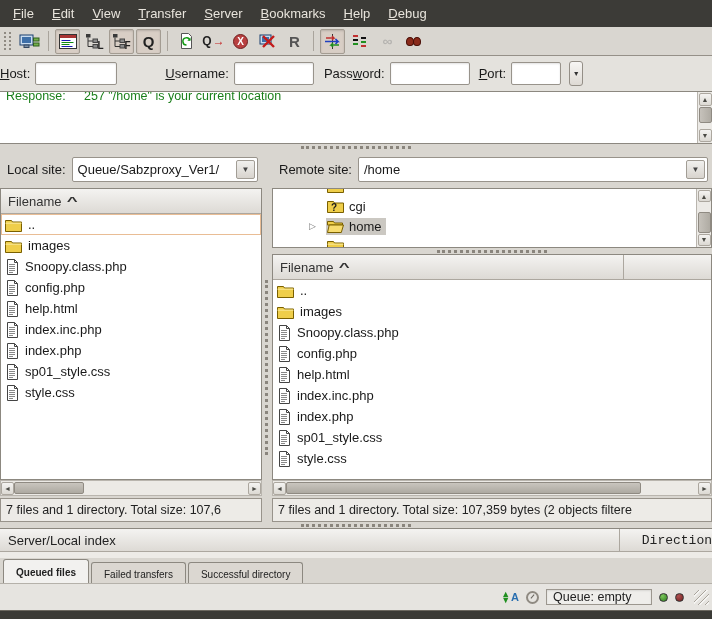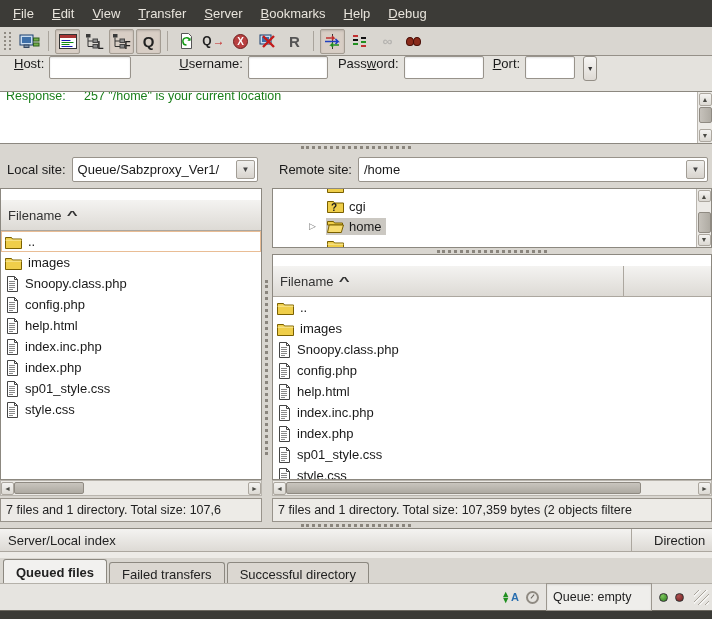--- a/index.html
+++ b/index.html
@@ -29,21 +29,21 @@
      linear-gradient(#111,#111) 0 5px/5px 2px no-repeat,
      linear-gradient(#209020,#209020) 0 9px/5px 2px no-repeat,
      linear-gradient(#111,#111) 8px 3px/5px 2px no-repeat,
      linear-gradient(#209020,#209020) 8px 7px/5px 2px no-repeat,
      linear-gradient(#C03030,#C03030) 8px 11px/5px 2px no-repeat;}
   .icon-link{color:#8F8A82;font-size:14px;font-weight:bold;letter-spacing:-2px;}
   .icon-binoc{display:flex;}
   .icon-binoc i{width:8px;height:9px;border-radius:50% 50% 45% 45%;background:#8A2A1A;border:1px solid #4A1008;}
   .icon-binoc i+i{margin-left:-1px;}
   
-  .quickbar{height:35px;background:#E4E2DD;display:flex;align-items:flex-start;padding-left:14px;white-space:nowrap;}
+  .quickbar{height:35px;background:#E4E2DD;display:flex;align-items:center;padding-left:0;white-space:nowrap;}
   .quickbar label{margin-right:5px;}
   .qc-input{height:23px;background:#fff;border:1px solid #98938B;border-radius:2px;box-shadow:inset 0 1px 2px rgba(0,0,0,.12);}
   .in-host{width:82px;margin-right:48px;}
   .in-user{width:80px;margin-right:10px;}
   .in-pass{width:80px;margin-right:9px;}
   .in-port{width:50px;margin-right:8px;}
   .qc-btn{height:25px;padding:0 10px;background:linear-gradient(#F7F6F4,#DEDAD4);border:1px solid #948F87;border-radius:3px;font-size:13px;display:flex;align-items:center;box-shadow:0 0 0 2px rgba(243,177,110,.75);margin-right:3px;}
   .qc-arrow{width:14px;height:25px;background:linear-gradient(#F7F6F4,#DEDAD4);border:1px solid #948F87;border-radius:3px;display:flex;align-items:center;justify-content:center;font-size:7px;color:#333;}
   
   .log{height:53px;background:#fff;border-top:1px solid #8C8880;border-bottom:1px solid #8C8880;overflow:hidden;position:relative;padding-left:6px;font-size:12.5px;}
@@ -61,21 +61,21 @@
   .vsash::after{content:"";position:absolute;top:130px;left:3px;height:175px;border-left:3px dotted #8A857D;}
   
   .main{height:372px;display:flex;}
   .pane-left{width:262px;display:flex;flex-direction:column;}
   .pane-right{flex:1;display:flex;flex-direction:column;min-width:0;}
   .site-row{height:38px;display:flex;align-items:center;padding:0 4px 0 7px;}
   .site-row label{margin-right:6px;white-space:nowrap;}
   .combo{flex:1;height:25px;background:#fff;border:1px solid #98938B;border-radius:2px;display:flex;align-items:center;padding-left:5px;position:relative;overflow:hidden;white-space:nowrap;}
   .combo-btn{position:absolute;right:2px;top:2px;width:19px;height:19px;background:linear-gradient(#F1F0EE,#D8D4CE);border:1px solid #A29D95;border-radius:2px;display:flex;align-items:center;justify-content:center;font-size:8px;color:#444;}
   .file-list{flex:1;border:1px solid #8C8880;background:#fff;overflow:hidden;display:flex;flex-direction:column;min-height:0;}
-  .list-header{height:31px;flex:none;background:linear-gradient(#F4F3F1,#DDDAD5);border-bottom:1px solid #ACA79F;display:flex;align-items:center;font-size:13px;color:#333;margin-top:11px;}
+  .list-header{height:25px;flex:none;background:linear-gradient(#F4F3F1,#DDDAD5);border-bottom:1px solid #ACA79F;display:flex;align-items:center;font-size:13px;color:#333;}
   .hdr-cell{display:flex;align-items:center;gap:8px;padding-left:7px;height:100%;}
   .hdr-main{width:351px;border-right:1px solid #ACA79F;}
   .hdr-full{flex:1;}
   .hdr-rest{flex:1;height:100%;}
   .sort{transform:scaleX(1.7);font-weight:bold;font-size:11px;color:#333;}
   .file-row{height:21px;display:flex;align-items:center;padding-left:4px;gap:6px;white-space:nowrap;flex:none;}
   .file-row.focused{outline:1px solid #E9BD95;outline-offset:-1px;}
   .file-row svg{flex:none;}
   
   .tree{height:60px;background:#fff;border:1px solid #8C8880;overflow:hidden;position:relative;}
@@ -86,28 +86,28 @@
   .tree-row.selected .tree-lab{background:#CBC8C2;}
   .tree-sash{height:6px;position:relative;}
   .tree-sash::after{content:"";position:absolute;left:50%;top:2px;width:110px;margin-left:-55px;border-top:3px dotted #8A857D;}
   
   .hscroll{height:16px;flex:none;background:#ECEAE6;border:1px solid #B9B5AE;display:flex;align-items:center;}
   .hthumb{height:12px;background:linear-gradient(#C9C5BE,#ADA9A1);border:1px solid #8F8A82;border-radius:2px;}
   .pane-status{height:24px;margin-top:2px;flex:none;border:1px solid #98938B;background:#EDEBE7;display:flex;align-items:center;padding:0 5px;font-size:12.5px;overflow:hidden;white-space:nowrap;color:#222;}
   
   .qheader{height:24px;background:linear-gradient(#F4F3F1,#DDDAD5);border-top:1px solid #8C8880;border-bottom:1px solid #ACA79F;display:flex;align-items:center;font-size:13px;color:#222;overflow:hidden;}
   .qh-left{width:632px;padding-left:8px;border-right:1px solid #ACA79F;height:100%;display:flex;align-items:center;}
-  .qh-right{flex:1;padding-left:22px;white-space:nowrap;}
+  .qh-right{flex:1;padding-left:22px;white-space:nowrap;font-family:Liberation Mono, monospace;}
   .qlist{height:6px;background:#EDEBE7;}
   .tabs{height:25px;background:#D9D6D0;display:flex;align-items:flex-end;padding-left:3px;gap:2px;}
-  .tab{height:21px;padding:2px 12px 0;background:#DBD7D1;border:1px solid #8C8880;border-bottom:none;border-radius:3px 3px 0 0;font-size:13px;color:#222;display:flex;align-items:center;}
+  .tab{height:21px;padding:2px 12px 0;background:#DBD7D1;border:1px solid #8C8880;border-bottom:none;border-radius:3px 3px 0 0;font-size:10px;color:#222;display:flex;align-items:center;}
   .tab.active{height:24px;background:#F2F1EF;font-weight:bold;}
   
   .statusbar{height:27px;background:#E6E4E0;border-top:1px solid #B5B1AA;display:flex;align-items:center;justify-content:flex-end;padding-right:3px;gap:7px;}
-  .queue-box{width:106px;height:28px;border:1px solid #9C978F;background:#EFEEEB;box-shadow:inset 0 1px 2px rgba(0,0,0,.1);display:flex;align-items:center;padding-left:6px;font-size:12.5px;color:#222;}
+  .queue-box{width:106px;height:16px;border:1px solid #9C978F;background:#EFEEEB;box-shadow:inset 0 1px 2px rgba(0,0,0,.1);display:flex;align-items:center;padding-left:6px;font-size:12.5px;color:#222;}
   .led{width:9px;height:9px;border-radius:50%;border:1px solid #333;}
   .led-green{background:radial-gradient(circle at 35% 30%,#7CC65C,#2E7D1E);}
   .led-red{background:radial-gradient(circle at 35% 30%,#B05050,#6E1E1E);}
   .grip-corner{width:15px;height:15px;margin-left:3px;background:repeating-linear-gradient(135deg,transparent 0 3px,#A9A49C 3px 4px,#F5F4F2 4px 5px);}
   .tt-icon{display:flex;align-items:center;font-size:11px;font-weight:bold;color:#2A6FB0;}
   .tt-icon .arr{color:#209020;font-size:9px;line-height:6px;display:flex;flex-direction:column;margin-right:1px;}
   .speedo{width:13px;height:13px;border-radius:50%;border:2px solid #8F8A82;position:relative;}
   .speedo::after{content:"";position:absolute;left:4px;top:1px;width:1px;height:5px;background:#6A665F;transform:rotate(40deg);}
   .bottom-strip{height:9px;background:#3B3A36;border-top:1px solid #6B675F;}
 </style>

